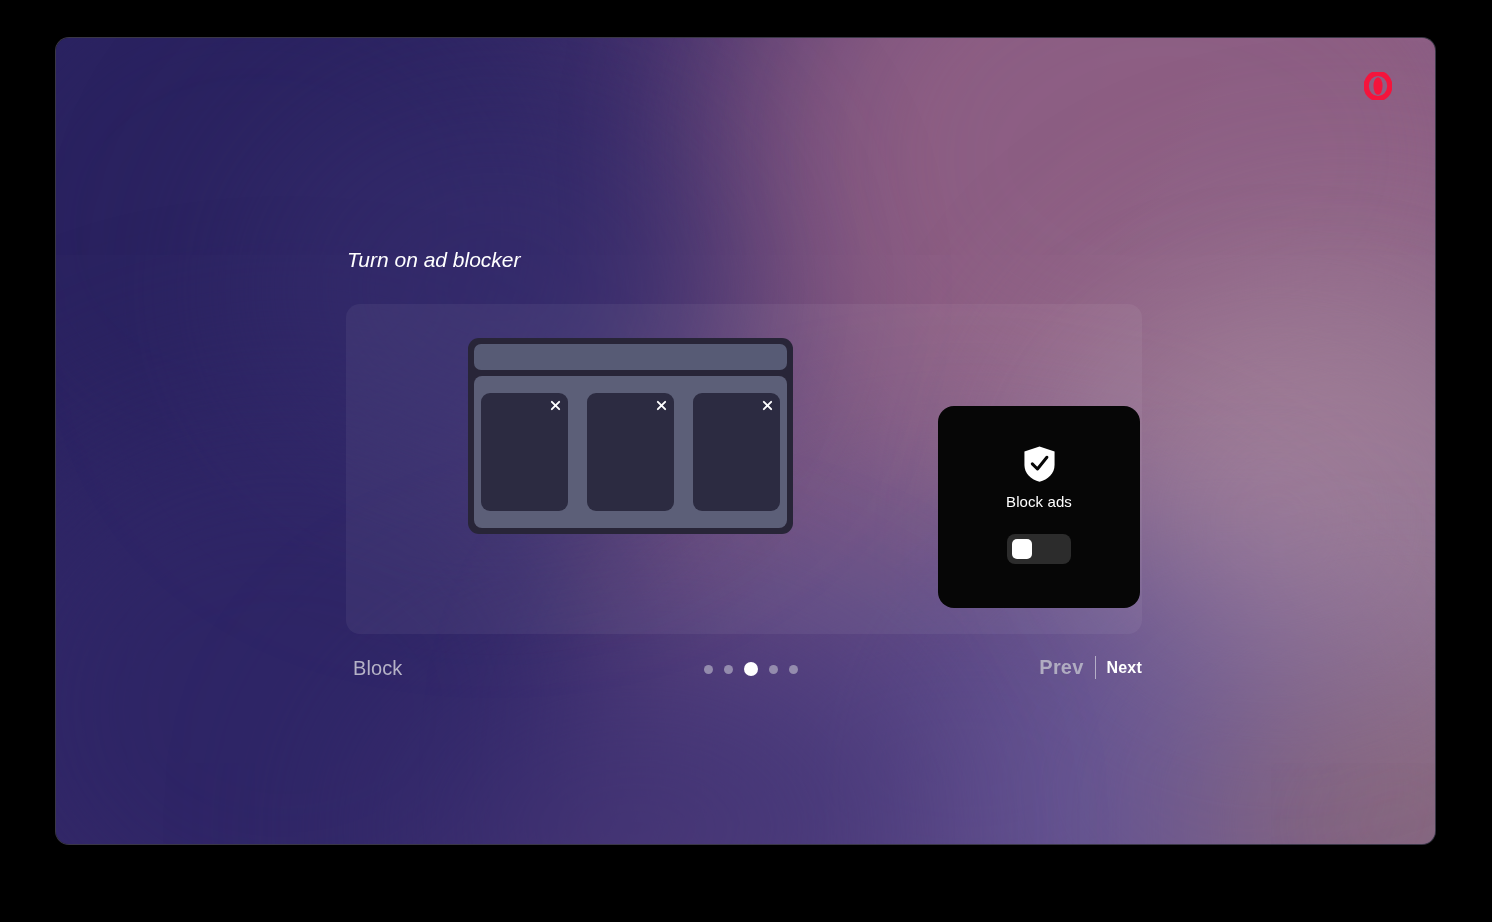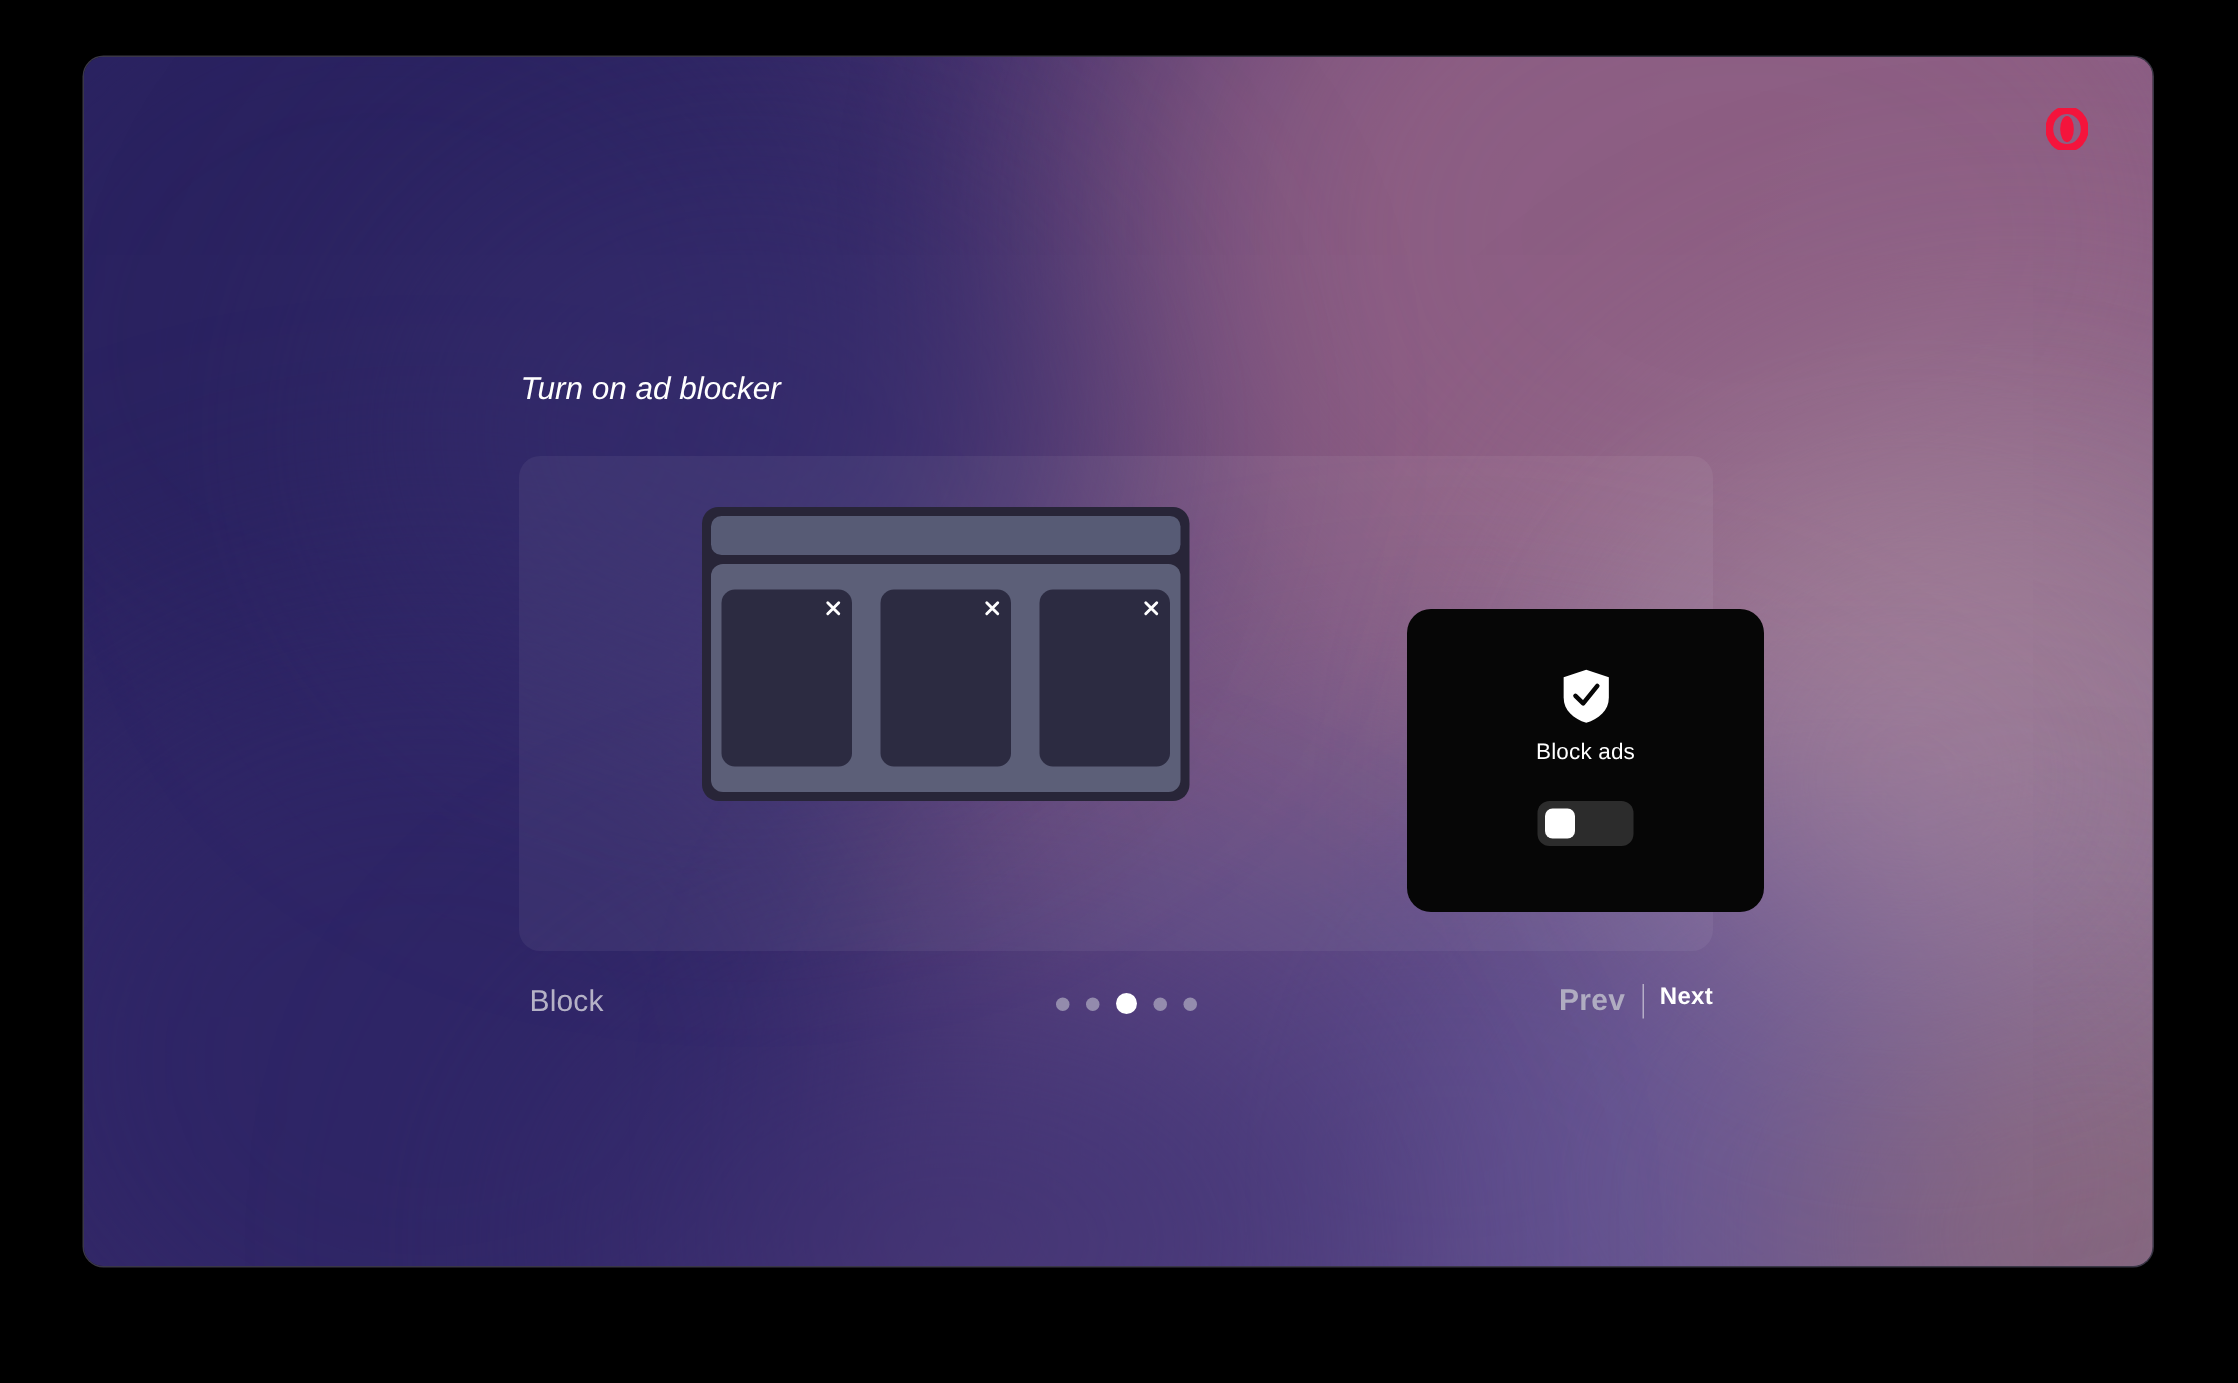--- a/index.html
+++ b/index.html
@@ -163,21 +163,21 @@
     width: 11px;
     height: 11px;
     color: #ffffff;
   }
 
   
   #block-ads-panel {
     position: absolute;
     left: 592px;
     top: 102px;
-    width: 238px;
+    width: 202px;
     height: 202px;
     background: #060606;
     border-radius: 16px;
     display: flex;
     flex-direction: column;
     align-items: center;
     justify-content: center;
   }
   #shield-icon {
     width: 35px;
@@ -249,20 +249,21 @@
     width: 14px;
     height: 14px;
     background: #ffffff;
     opacity: 1;
   }
   #pager {
     position: absolute;
     right: 293px;
     top: 2px;
     display: flex;
+    align-items: center;
     gap: 0;
   }
   #prev-button {
     font-size: 20px;
     font-weight: 700;
     color: #b0acc1;
     cursor: pointer;
     padding-right: 11px;
     letter-spacing: 0.2px;
   }

